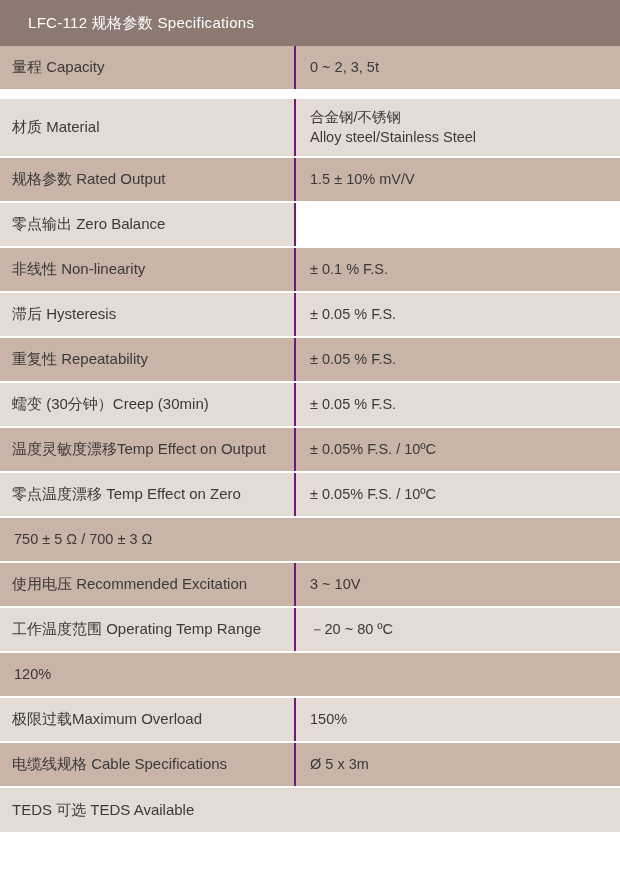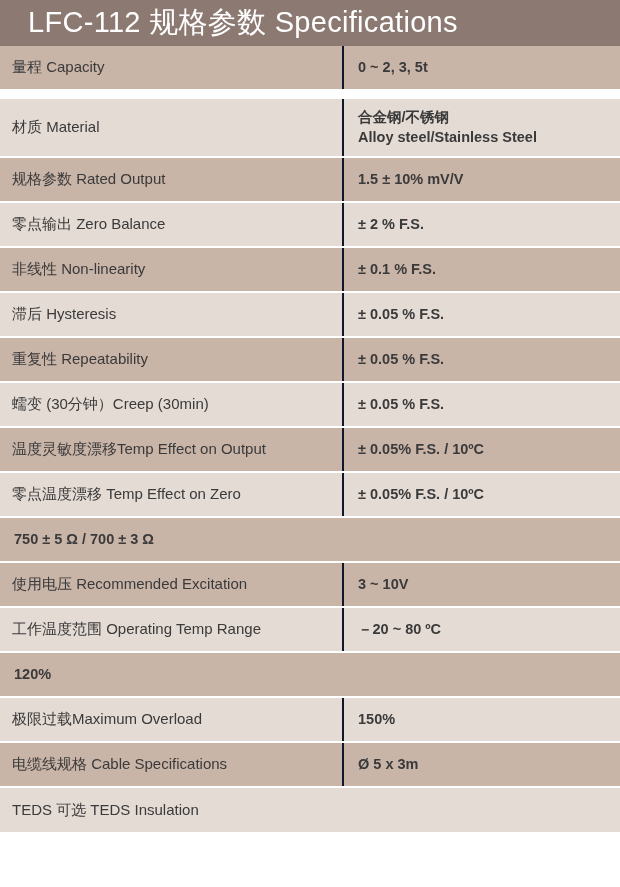--- a/index.html
+++ b/index.html
@@ -22,55 +22,54 @@
   .title-bar {
     background: #8c7a72;
     color: #ffffff;
     height: 46px;
     display: flex;
     align-items: center;
     padding-left: 28px;
     box-sizing: border-box;
   }
   .title-bar .title-text {
-    font-size: 29px;
+    font-size: 15px;
     letter-spacing: 0.3px;
     font-weight: 400;
     text-align: center;
   }
   .row {
     display: flex;
     align-items: stretch;
     border-bottom: 2px solid #ffffff;
     min-height: 43px;
   }
   .row:last-child {
     border-bottom: none;
   }
   .cell-label {
-    width: 344px;
+    width: 296px;
     box-sizing: border-box;
     padding: 9px 0 9px 12px;
     font-size: 15px;
     color: #3a3a3a;
     display: flex;
     align-items: center;
-    border-right: 2px solid #0f172a;
+    border-right: 2px solid #701a75;
   }
   .cell-value {
     flex: 1;
     box-sizing: border-box;
     padding: 9px 0 9px 14px;
     font-size: 14.5px;
     color: #3a3a3a;
     display: flex;
     align-items: center;
     white-space: pre-line;
     line-height: 1.35;
-    font-weight: bold;
   }
   .row.shade-a .cell-label,
   .row.shade-a .cell-value {
     background: #c9b4a8;
   }
   .row.shade-b .cell-label,
   .row.shade-b .cell-value {
     background: #e4dbd4;
   }
   .row.full .cell-label {
@@ -104,21 +103,20 @@
         <div class="cell-label">材质 Material</div>
         <div class="cell-value">合金钢/不锈钢
 Alloy steel/Stainless Steel</div>
       </div>
       <div class="row shade-a">
         <div class="cell-label">规格参数 Rated Output</div>
         <div class="cell-value">1.5 ± 10% mV/V</div>
       </div>
       <div class="row shade-b">
         <div class="cell-label">零点输出  Zero Balance</div>
-        <div class="cell-value">± 2 % F.S.</div>
       </div>
       <div class="row shade-a">
         <div class="cell-label">非线性 Non-linearity</div>
         <div class="cell-value">± 0.1 % F.S.</div>
       </div>
       <div class="row shade-b">
         <div class="cell-label">滞后 Hysteresis</div>
         <div class="cell-value">± 0.05 % F.S.</div>
       </div>
       <div class="row shade-a">
@@ -153,17 +151,17 @@
       </div>
       <div class="row shade-b">
         <div class="cell-label">极限过载Maximum Overload</div>
         <div class="cell-value">150%</div>
       </div>
       <div class="row shade-a">
         <div class="cell-label">电缆线规格 Cable Specifications</div>
         <div class="cell-value">Ø 5 x 3m</div>
       </div>
       <div class="row shade-b full footer-row">
-        <div class="cell-label">TEDS 可选 TEDS Insulation</div>
+        <div class="cell-label">TEDS 可选 TEDS Available</div>
       </div>
     </div>
 
 </div>
 
 </body></html>

